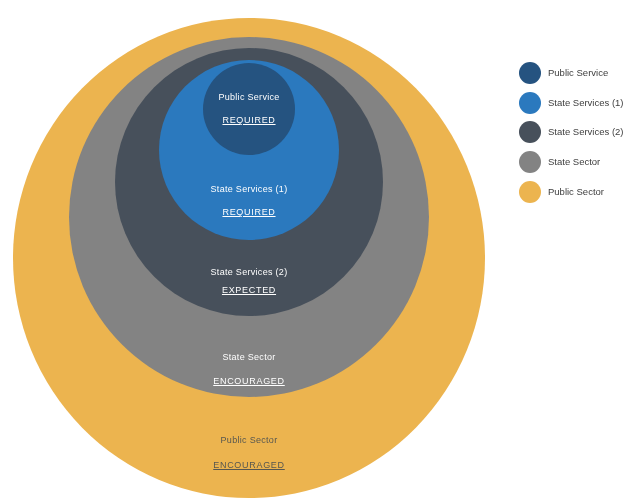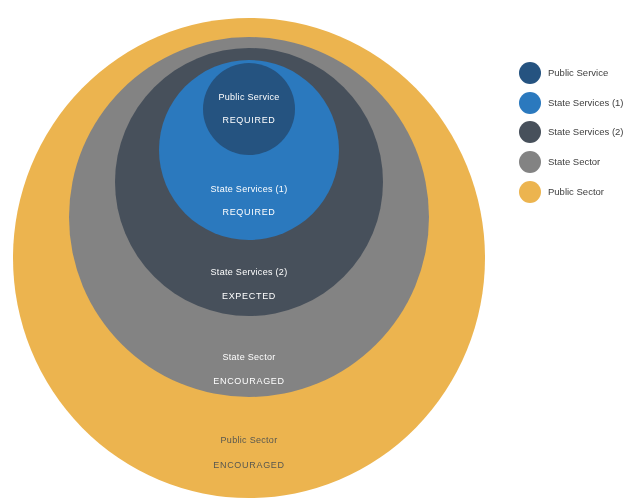--- a/index.html
+++ b/index.html
@@ -9,24 +9,24 @@
 
   .ring{position:absolute;border-radius:50%;}
   .r0{left:13px;top:18px;width:472px;height:480px;}
   .r1{left:69px;top:37px;width:360px;height:360px;}
   .r2{left:115px;top:48px;width:268px;height:268px;}
   .r3{left:159px;top:60px;width:180px;height:180px;}
   .r4{left:203px;top:63px;width:92px;height:92px;}
 
   .lbl{position:absolute;left:0;width:498px;text-align:center;
        font-size:9px;line-height:14px;letter-spacing:.3px;}
-  .status{letter-spacing:.7px;}
+  .status{letter-spacing:.7px;text-decoration:underline;}
   .l4n{top:90px}  .l4s{top:113px}
   .l3n{top:182px} .l3s{top:205px}
-  .l2n{top:265px} .l2s{top:289px}
+  .l2n{top:265px} .l2s{top:283px}
   .l1n{top:350px} .l1s{top:374px}
   .l0n{top:433px} .l0s{top:458px}
 
   .legend-row{position:absolute;left:519px;display:flex;align-items:center;
               gap:7px;height:22px;}
   .g0{top:62px}.g1{top:92px}.g2{top:121px}.g3{top:151px}.g4{top:181px}
   .swatch{width:22px;height:22px;border-radius:50%;flex:0 0 auto;}
   .legend-label{font-size:9.5px;line-height:22px;white-space:nowrap;}
 </style>
 </head>

